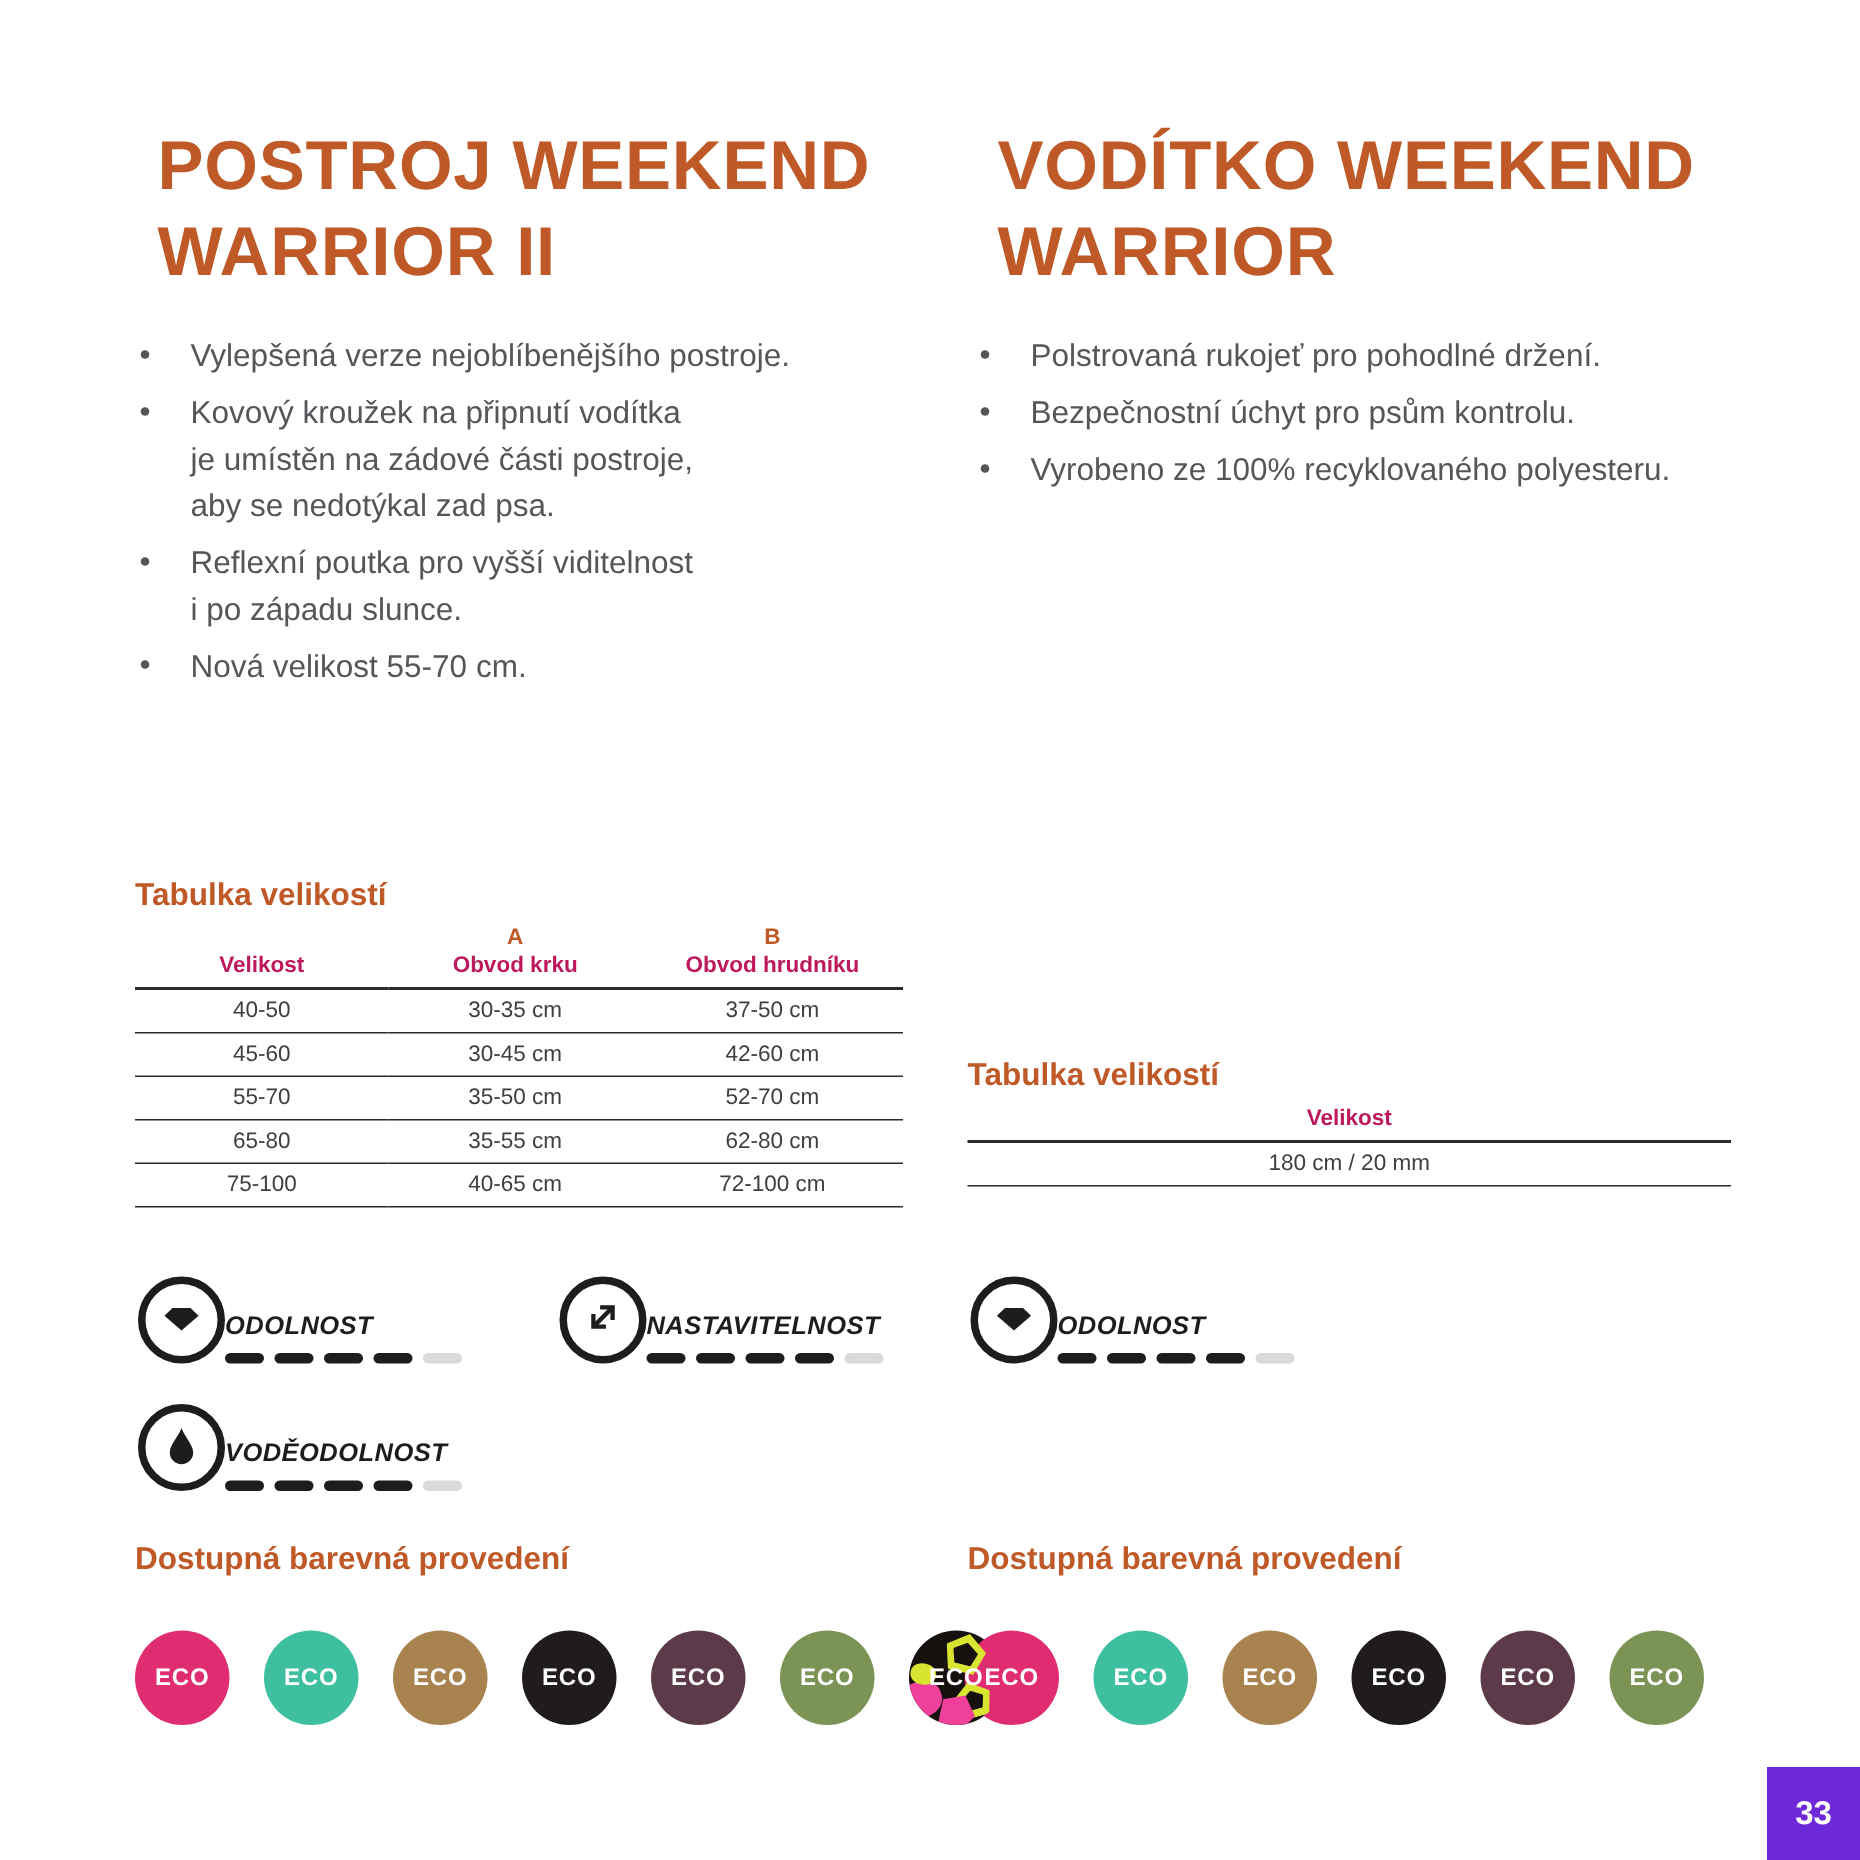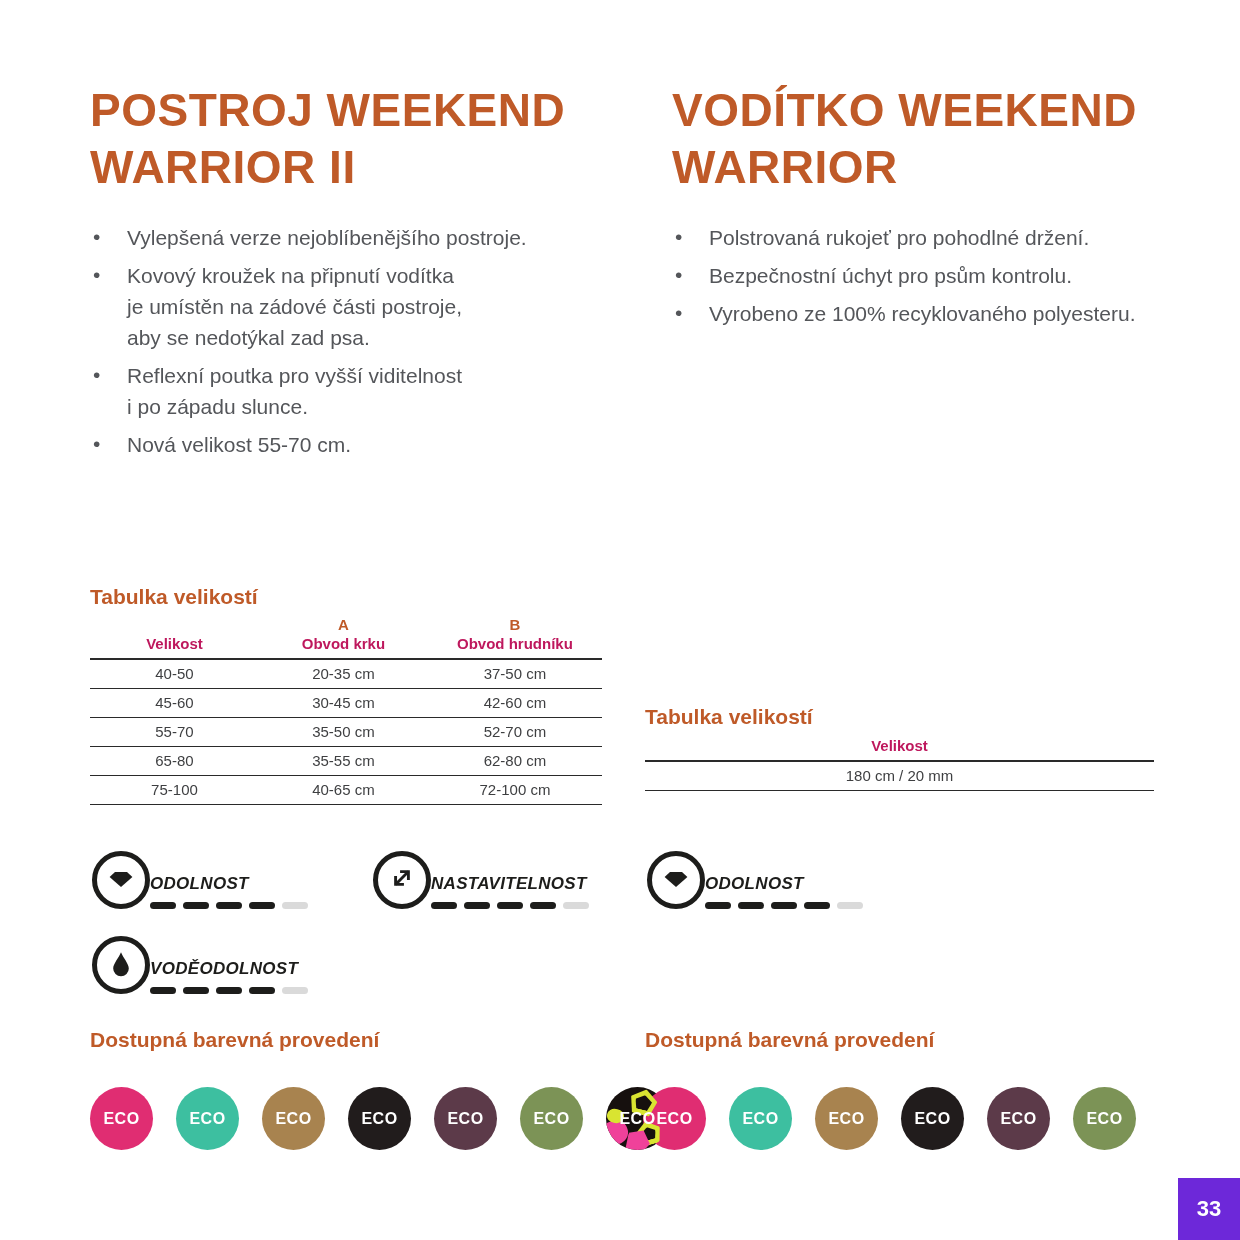--- a/index.html
+++ b/index.html
@@ -3,24 +3,24 @@
 <meta charset="utf-8">
 <style>
   html,body{margin:0;padding:0;}
   body{
     width:1240px;height:1240px;position:relative;background:#ffffff;
     font-family:"Liberation Sans", sans-serif;overflow:hidden;
   }
   
   .col{position:absolute;top:82px;}
   #col-left{left:90px;width:515px;}
-  #col-right{left:672px;width:512px;}
+  #col-right{left:650px;width:512px;}
   .product-title{
     font-size:46px;line-height:57px;font-weight:800;color:#BF5A28;
-    letter-spacing:0.5px;margin:0 0 26px 0;
+    letter-spacing:0.5px;margin:0 0 26px 15px;
   }
   .product-title span{display:block;}
   ul.features{list-style:none;margin:0;padding:0;}
   li.feature{
     position:relative;padding-left:37px;font-size:21px;line-height:31px;
     color:#54565A;margin-bottom:7px;white-space:pre-line;
   }
   li.feature::before{content:"\2022";position:absolute;left:3px;top:-1px;color:#54565A;}
   
   .size-section{position:absolute;}
@@ -109,21 +109,21 @@
       <td style="width:33%">A</td>
       <td style="width:34%">B</td>
     </tr>
     <tr class="head">
       <td>Velikost</td>
       <td>Obvod krku</td>
       <td>Obvod hrudníku</td>
     </tr>
     <tr class="data">
       <td>40-50</td>
-      <td>20-35 cm</td>
+      <td>30-35 cm</td>
       <td>37-50 cm</td>
     </tr>
     <tr class="data">
       <td>45-60</td>
       <td>30-45 cm</td>
       <td>42-60 cm</td>
     </tr>
     <tr class="data">
       <td>55-70</td>
       <td>35-50 cm</td>

